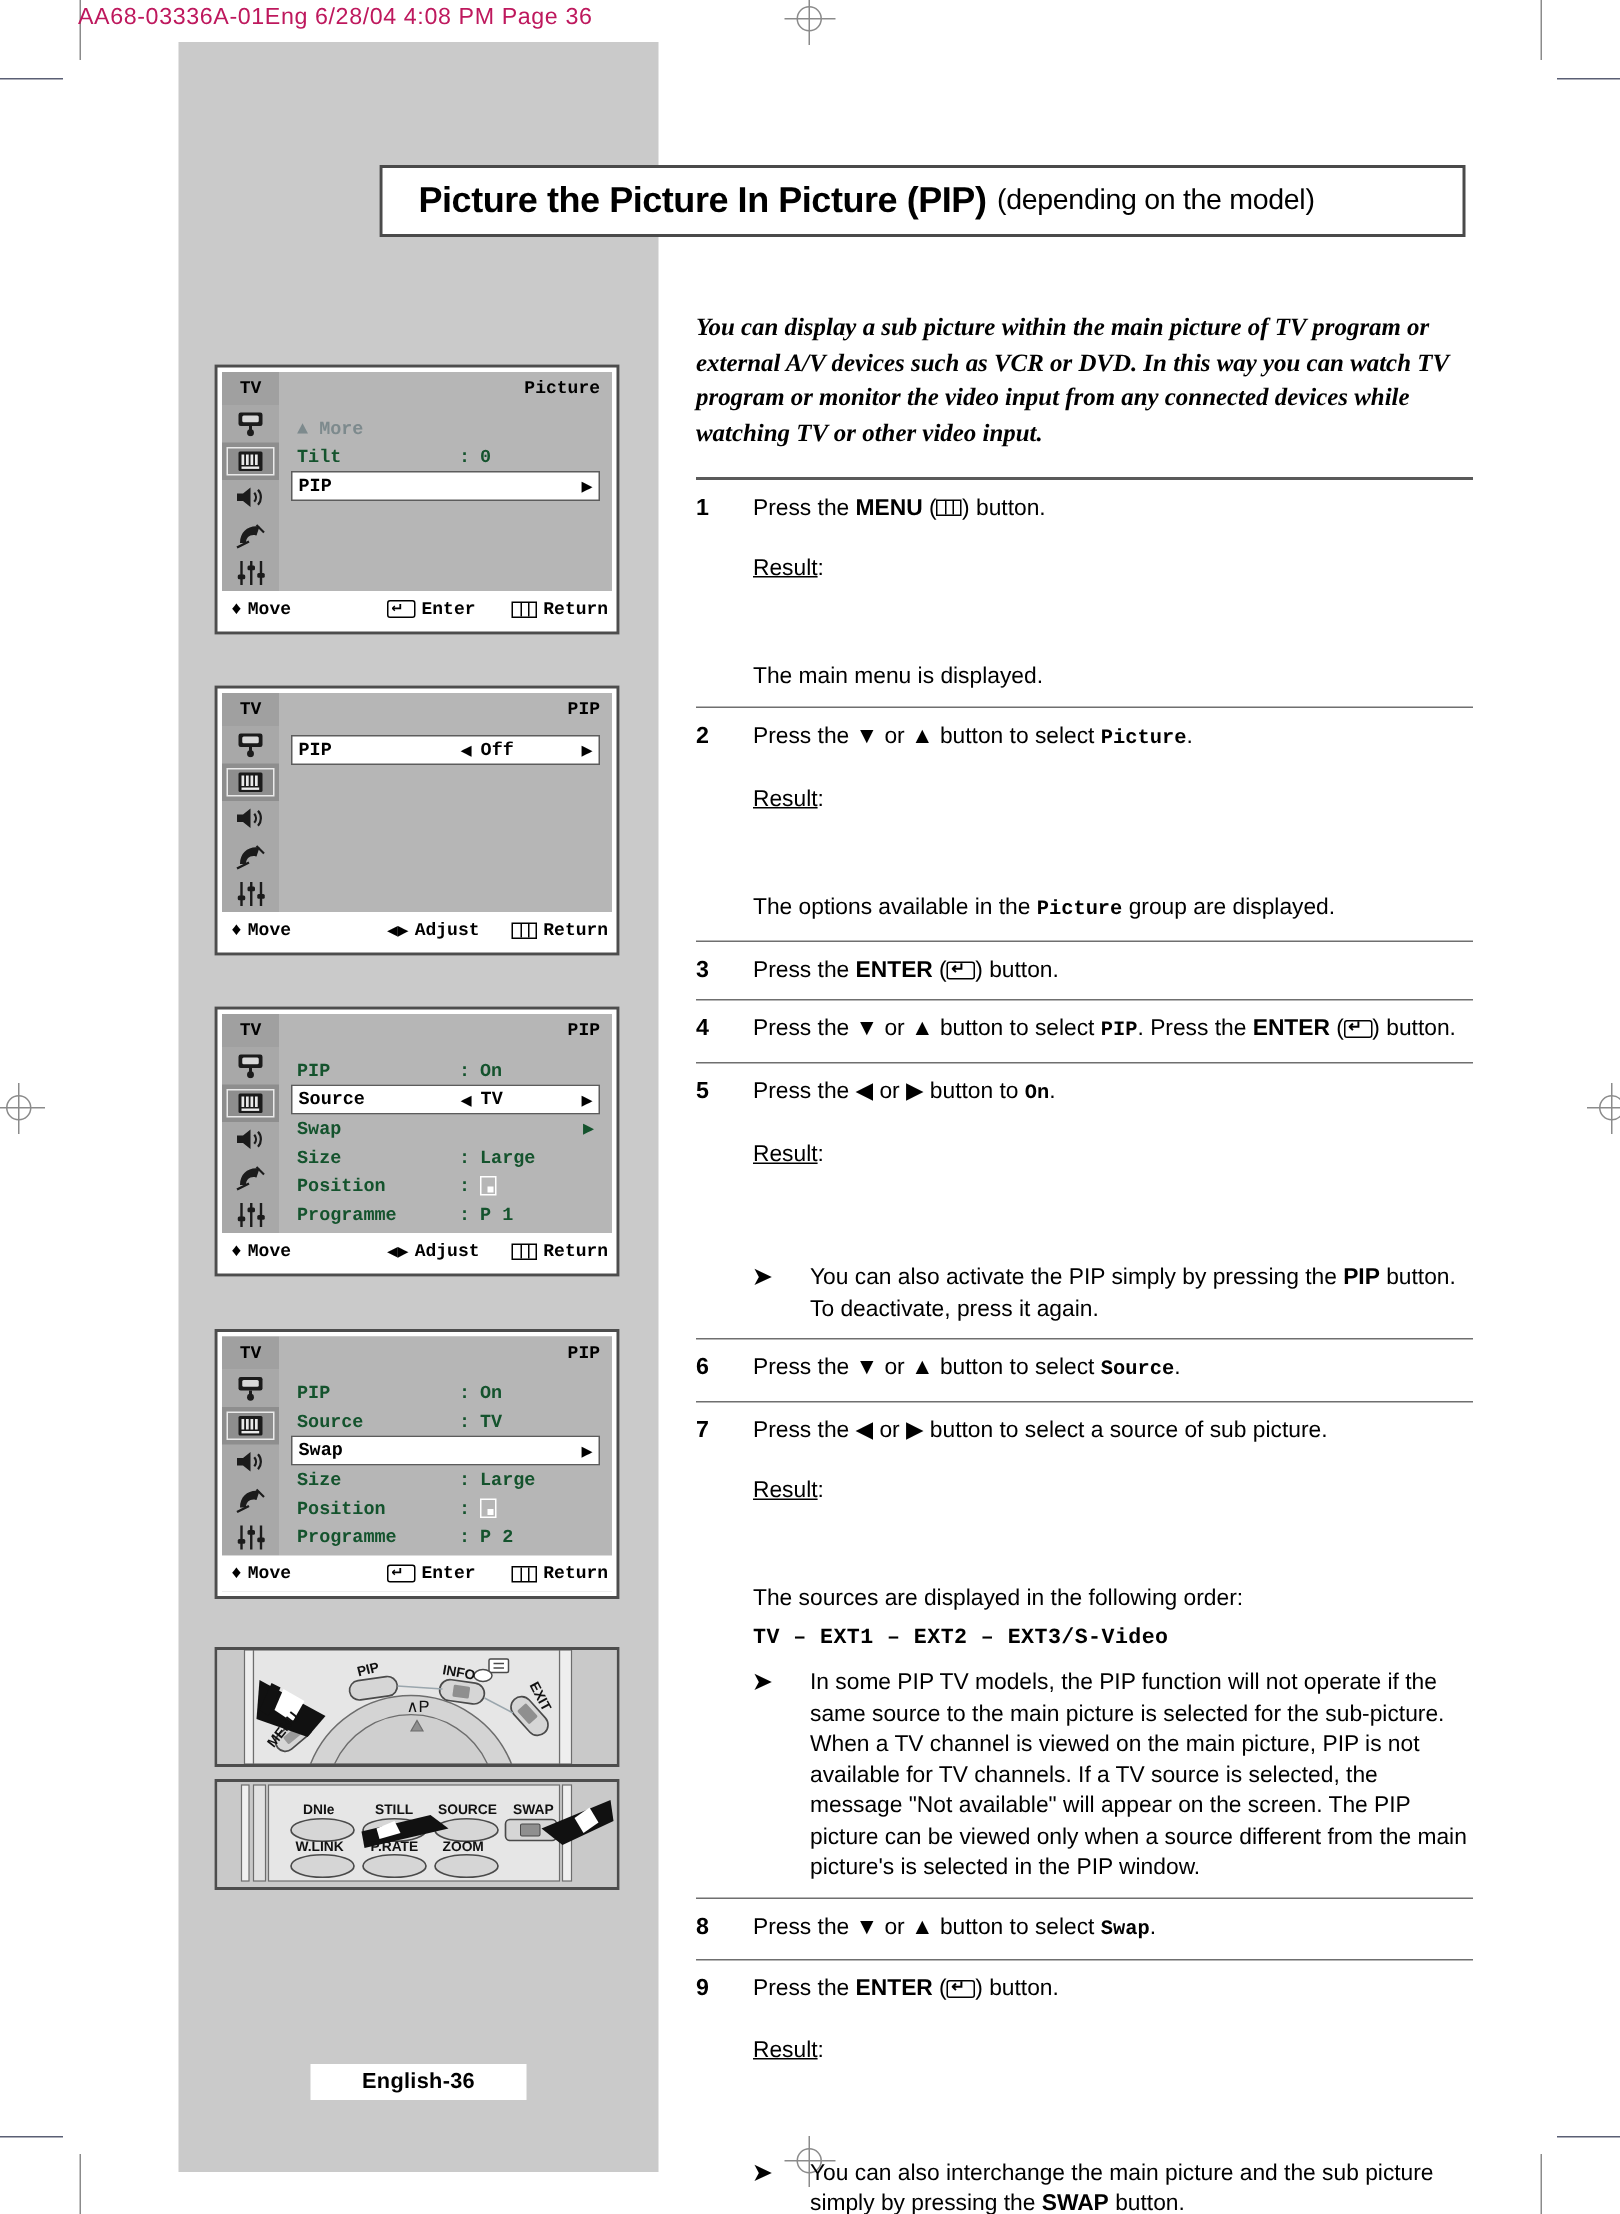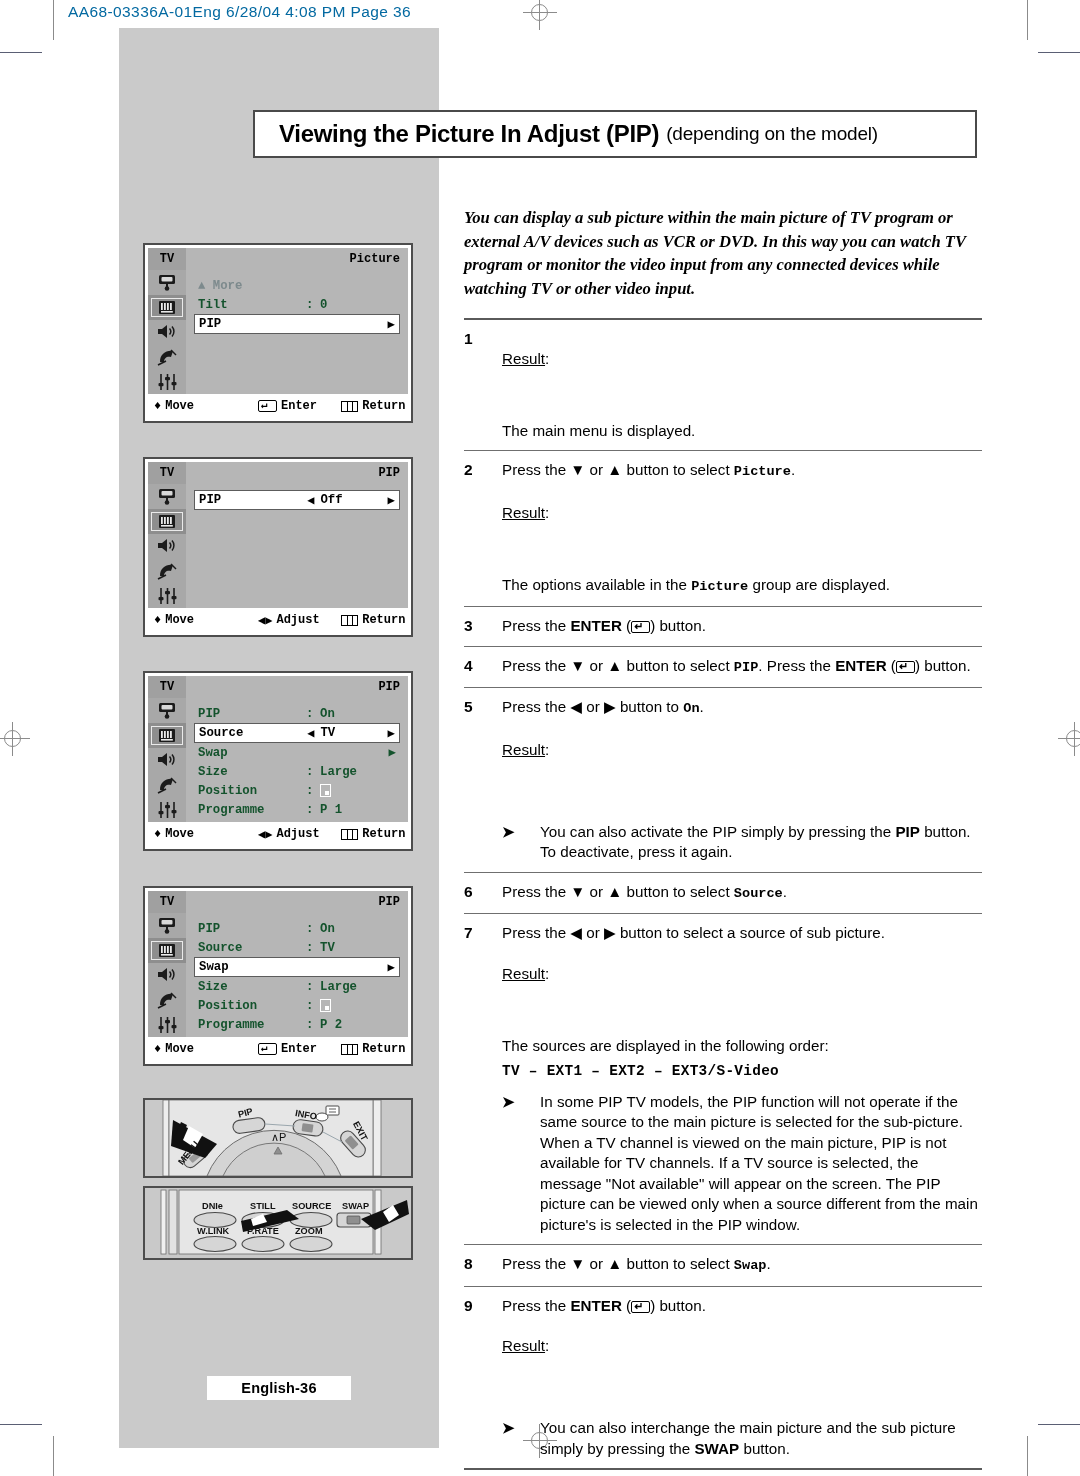--- a/index.html
+++ b/index.html
@@ -12,21 +12,21 @@
   .crop{position:absolute;background:#5a5f74;}
   .crop.v{width:1px;}
   .crop.h{height:1px;}
   .regmark{position:absolute;width:34px;height:34px;}
   .regmark .circ{position:absolute;left:8px;top:8px;width:17px;height:17px;border:1px solid #8b8b8b;border-radius:50%;box-sizing:border-box;}
   .regmark .hl{position:absolute;left:0;top:16px;width:34px;height:1px;background:#8b8b8b;}
   .regmark .vl{position:absolute;left:16px;top:0;width:1px;height:34px;background:#8b8b8b;}
 
   
   .sheet-header{
-    position:absolute;left:68px;top:3px;font-size:15.5px;color:#0369a1;
+    position:absolute;left:52px;top:3px;font-size:15.5px;color:#be185d;
     letter-spacing:.4px;white-space:nowrap;
   }
 
   
   .gray-panel{position:absolute;left:119px;top:28px;width:320px;height:1420px;background:#cacaca;}
 
   
   .banner{
     position:absolute;left:253px;top:110px;width:724px;height:48px;
     background:#ffffff;border:2px solid #4a4a4a;box-sizing:border-box;
@@ -145,33 +145,34 @@
   <div class="hl"></div>
     <div class="vl"></div>
     <div class="circ"></div>
 </div>
 
 <div class="sheet-header">AA68-03336A-01Eng     6/28/04   4:08 PM   Page 36</div>
 
 <div class="gray-panel"></div>
 
 <div class="banner">
-  <span class="t1">Viewing the Picture In Adjust (PIP)</span>
+  <span class="t1">Picture the Picture In Picture (PIP)</span>
   <span class="t2">(depending on the model)</span>
 </div>
 
 <div class="intro">You can display a sub picture within the main picture of TV program or external A/V devices such as VCR or DVD. In this way you can watch TV program or monitor the video input from any connected devices while watching TV or other video input.</div>
 
 <div class="steps">
 
   <div class="rule thick"></div>
 
   <div class="step">
     <div class="num">1</div>
     <div class="body">
+      <div><span>Press the </span><span class="bold">MENU</span> (<span class="menuglyph"><i></i><i></i></span>)<span> button.</span></div>
       <div class="resultrow">
         <div class="lbl"><u>Result</u>:</div>
         <div class="txt">The main menu is displayed.</div>
       </div>
     </div>
   </div>
 
   <div class="rule"></div>
 
   <div class="step">

